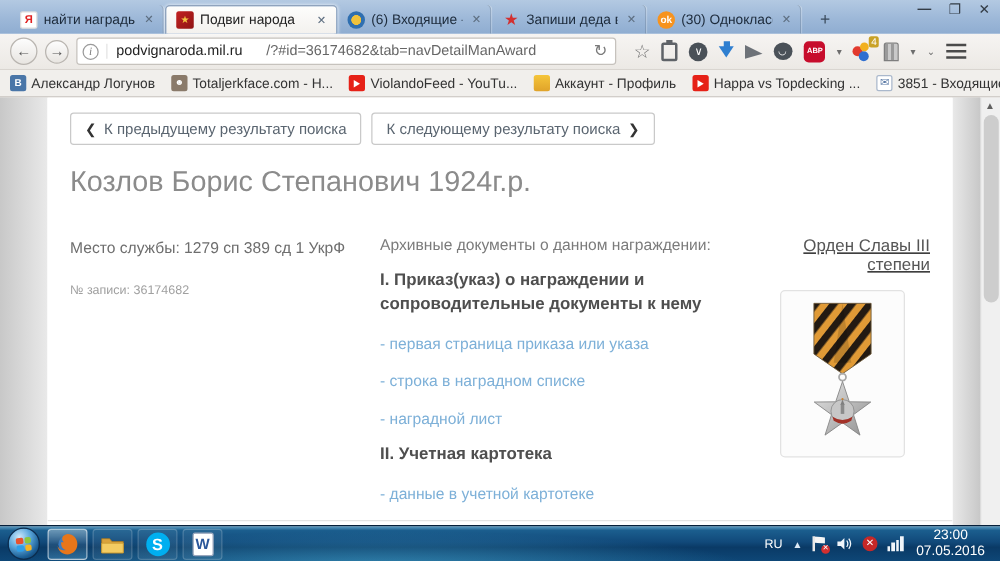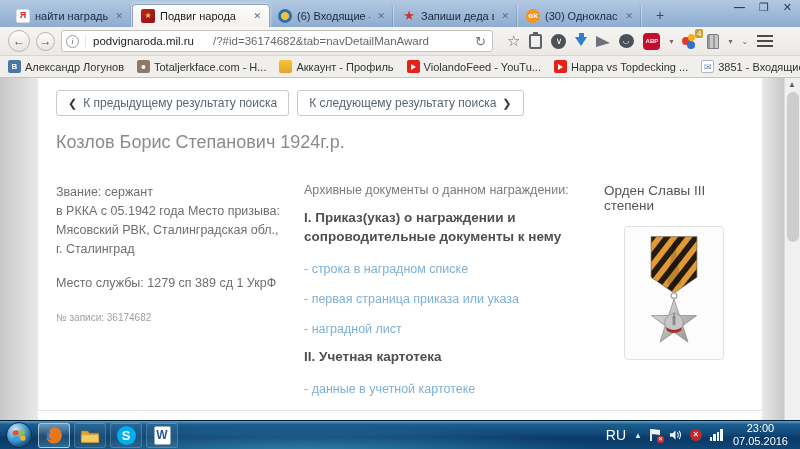--- a/index.html
+++ b/index.html
@@ -73,50 +73,50 @@
   .pmargin.left { width:38px; }
   .pmargin.right { width:22px; background:linear-gradient(270deg,#c8c8c8,#e9e9e9); }
   .content { width:724px; background:#fff; padding:12px 18px 0 18px; position:relative; overflow:hidden; }
   .vscroll { width:16px; background:#f0f0f0; border-left:1px solid #dcdcdc; position:relative; }
   .vscroll .up { position:absolute; top:2px; left:3px; font-size:8px; color:#606060; }
   .vscroll .thumb { position:absolute; top:14px; left:2px; width:12px; height:150px; background:#cdcdcd; border-radius:6px; }
 
   .resnav { display:flex; gap:8px; }
   .resbtn { display:flex; align-items:center; gap:6px; border:1px solid #c9c9c9; border-radius:3px; background:#fff; padding:5px 11px; font-size:12px; color:#5a6570; }
   .resbtn b { color:#333; font-size:11px; font-weight:bold; }
-  .ptitle { margin-top:16px; font-size:18px; color:#8b8b8b; font-weight:normal; }
+  .ptitle { margin-top:16px; font-size:23px; color:#8b8b8b; font-weight:normal; }
 
   .cols { display:flex; margin-top:30px; }
   .col1 { width:234px; font-size:12.5px; color:#6e6e6e; line-height:19px; }
   .col1 .blk { margin-bottom:15px; }
   .col1 .record { font-size:10px; color:#a0a0a0; margin-top:10px; }
   .col2 { width:300px; margin-left:14px; }
   .c2head { font-size:12.5px; color:#7b7b7b; }
   .c2sec { font-size:13.5px; font-weight:bold; color:#4f4f4f; line-height:19px; margin-top:11px; width:280px; }
   .c2link { font-size:12.5px; margin-top:16px; cursor:pointer; }
-  .col3 { flex:1; text-align:left; }
+  .col3 { flex:1; text-align:right;text-decoration:underline; }
   .awtitle { font-size:13.5px; color:#555; }
   .medalcard { width:100px; height:134px; margin:13px auto 0; background:#fcfcfc; border:1px solid #e2e2e2; border-radius:4px; display:flex; align-items:center; justify-content:center; }
 
   .featdiv { border-top:1px solid #e4e4e4; margin:14px -18px 0; }
 
   
   .taskbar { position:absolute; left:0; right:0; bottom:0; height:29px; background:linear-gradient(180deg,#5e9ec4 0%,#1b5e8e 12%,#11497a 45%,#0a3a66 60%,#0e4777 100%); border-top:1px solid #061f3a; display:flex; align-items:center; padding:0 4px; }
   .taskbar:before { content:""; position:absolute; inset:0; background:radial-gradient(ellipse 420px 40px at 38% 115%, rgba(90,200,235,0.45), transparent 70%); pointer-events:none; }
   .orb { width:26px; height:26px; border-radius:50%; background:radial-gradient(circle at 35% 28%, #cfeafc 0%, #5aa7dc 38%, #1c5e94 70%, #0a3258 100%); border:1px solid #0c2c4e; display:flex; align-items:center; justify-content:center; margin:0 6px 0 2px; position:relative; z-index:1; }
   .flag4 { width:12px; height:11px; display:grid; grid-template-columns:1fr 1fr; grid-template-rows:1fr 1fr; gap:1px; transform:rotate(-6deg); }
   .flag4 i { border-radius:1.5px; }
   .flag4 .r{background:#e8522f;} .flag4 .g{background:#8cc63f;} .flag4 .b{background:#2f9fe8;} .flag4 .y{background:#f4b524;}
   .tapps { display:flex; gap:4px; z-index:1; }
   .tapp { width:32px; height:25px; border-radius:3px; display:flex; align-items:center; justify-content:center; border:1px solid rgba(255,255,255,0.18); background:rgba(255,255,255,0.06); }
   .tapp.active { border:1px solid rgba(255,255,255,0.55); background:linear-gradient(180deg,rgba(255,255,255,0.35),rgba(255,255,255,0.08) 50%,rgba(120,200,240,0.25)); }
   .skype-ic { width:19px; height:19px; border-radius:50%; background:#00aff0; color:#fff; font-weight:bold; font-size:13px; display:flex; align-items:center; justify-content:center; }
   .word-ic { width:17px; height:19px; background:#fff; border:1px solid #9aa7bd; border-radius:2px; color:#2b579a; font-weight:bold; font-size:12px; display:flex; align-items:center; justify-content:center; }
   .tray { margin-left:auto; display:flex; align-items:center; gap:8px; z-index:1; color:#fff; }
-  .lang { font-size:14px; color:#fff; }
+  .lang { font-size:10px; color:#fff; }
   .tray .upcaret { font-size:8px; color:#dce9f5; }
   .trayic { position:relative; display:flex; align-items:center; justify-content:center; }
   .flagic { width:11px; height:12px; position:relative; }
   .flagic:before { content:""; position:absolute; left:0; top:0; width:2px; height:12px; background:#e8e8e8; }
   .flagic:after { content:""; position:absolute; left:2px; top:0; width:8px; height:6px; background:#f5f5f5; clip-path:polygon(0 0,100% 15%,100% 100%,0 85%); }
   .minibadge { position:absolute; right:-3px; bottom:-2px; width:7px; height:7px; border-radius:50%; background:#d32f2f; color:#fff; font-size:6px; line-height:7px; text-align:center; }
   .alertic { width:12px; height:12px; border-radius:50%; background:#c62828; color:#fff; font-size:8px; line-height:12px; text-align:center; font-weight:bold; }
   .sig { display:flex; align-items:flex-end; gap:1px; height:12px; }
   .sig i { width:2.5px; background:#f0f5fa; }
   .sig .s1{height:4px;} .sig .s2{height:7px;} .sig .s3{height:9px;} .sig .s4{height:12px;}
@@ -208,26 +208,26 @@
   <div class="bmbar">
     <span class="bm">
         <span class="bmic bm-vk">B</span>
         <span>Александр Логунов</span>
       </span>
     <span class="bm">
         <span class="bmic bm-tjf">☻</span>
         <span>Totaljerkface.com - H...</span>
       </span>
     <span class="bm">
+        <span class="bmic bm-yt"></span>
+        <span>ViolandoFeed - YouTu...</span>
+      </span>
+    <span class="bm">
         <span class="bmic bm-acc"></span>
         <span>Аккаунт - Профиль</span>
-      </span>
-    <span class="bm">
-        <span class="bmic bm-yt"></span>
-        <span>ViolandoFeed - YouTu...</span>
       </span>
     <span class="bm">
         <span class="bmic bm-yt"></span>
         <span>Happa vs Topdecking ...</span>
       </span>
     <span class="bm">
         <span class="bmic bm-ymail">✉</span>
         <span>3851 - Входящие — Я...</span>
       </span>
 
@@ -245,35 +245,29 @@
         <div class="resbtn">
           <span>К следующему результату поиска</span>
           <b>❯</b>
         </div>
       </div>
 
       <h1 class="ptitle">Козлов Борис Степанович 1924г.р.</h1>
 
       <div class="cols">
         <div class="col1">
-          <div class="blk">
-            <div>Звание: сержант</div>
-            <div>в РККА с 05.1942 года Место призыва:</div>
-            <div>Мясовский РВК, Сталинградская обл.,</div>
-            <div>г. Сталинград</div>
-          </div>
           <div class="blk">Место службы: 1279 сп 389 сд 1 УкрФ</div>
           <div class="record">№ записи: 36174682</div>
         </div>
 
         <div class="col2">
           <div class="c2head">Архивные документы о данном награждении:</div>
           <div class="c2sec">I. Приказ(указ) о награждении и сопроводительные документы к нему</div>
+          <div class="c2link linkc">- первая страница приказа или указа</div>
           <div class="c2link linkc">- строка в наградном списке</div>
-          <div class="c2link linkc">- первая страница приказа или указа</div>
           <div class="c2link linkc">- наградной лист</div>
           <div class="c2sec">II. Учетная картотека</div>
           <div class="c2link linkc">- данные в учетной картотеке</div>
         </div>
 
         <div class="col3">
           <div class="awtitle">Орден Славы III степени</div>
           <div class="medalcard">
             <svg width="88" height="124" viewBox="0 0 100 140">
               <defs>

